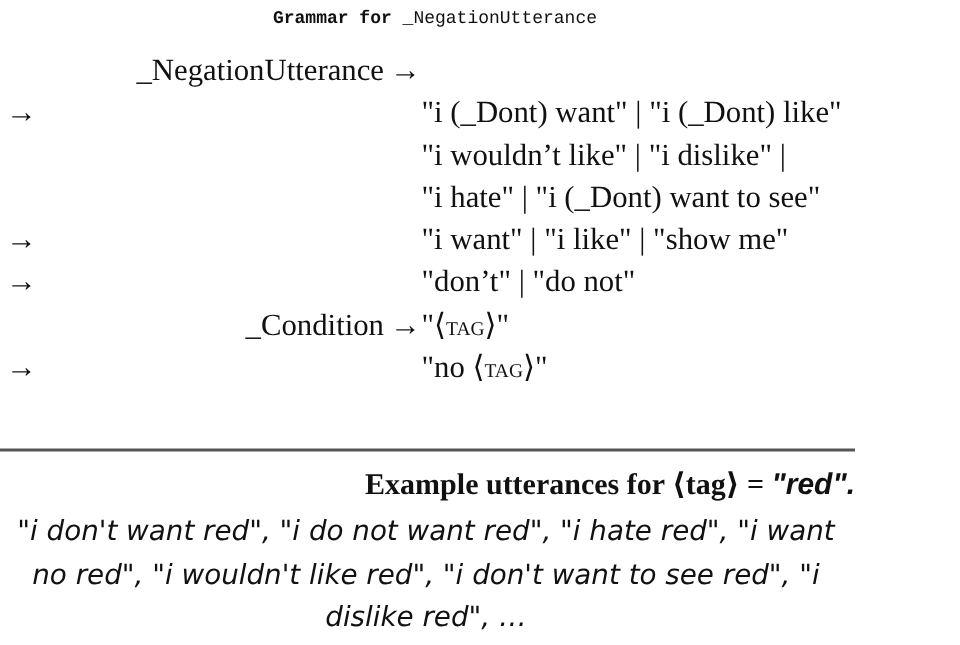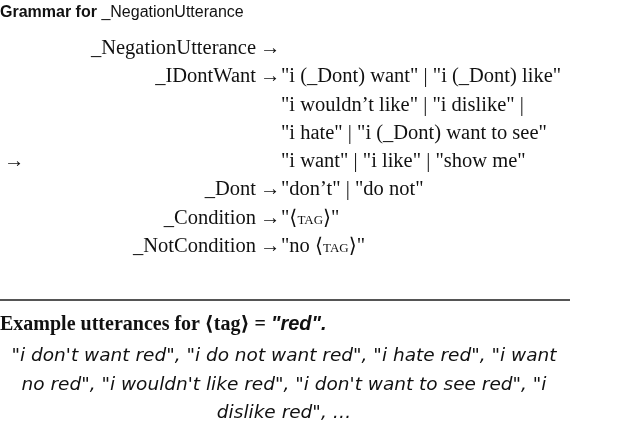--- a/index.html
+++ b/index.html
@@ -13,23 +13,24 @@
     position: relative;
     overflow: hidden;
     color: #111111;
     font-family: "DejaVu Serif", "Liberation Serif", serif;
   }
   .title {
     position: absolute;
     top: 0px;
     left: 0;
     width: 580px;
-    font-size: 16px;
+    text-align: center;
+    font-size: 12px;
     line-height: 24px;
-    font-family: Liberation Sans, sans-serif;
+    font-family: Liberation Mono, monospace;
   }
   .title b { font-weight: bold; }
   .grammar {
     position: absolute;
     top: 33px;
     left: 0;
     width: 640px;
   }
   .rule {
     display: flex;
@@ -61,21 +62,21 @@
     left: 0;
     width: 570px;
     height: 2px;
     background: #555555;
   }
   .examples-title {
     position: absolute;
     top: 309px;
     left: 0;
     width: 570px;
-    text-align: left;
+    text-align: right;
     font-family: "Liberation Serif", "DejaVu Serif", serif;
     font-size: 20px;
     line-height: 28px;
     font-weight: bold;
   }
   .examples-title .sans-it {
     font-family: "Liberation Sans", "DejaVu Sans", sans-serif;
     font-style: italic;
     font-weight: bold;
   }
@@ -103,21 +104,20 @@
 
   <div class="rule-row">
     <div class="rule">
       <span class="lhs">_NegationUtterance</span>
       <span class="arrow">→</span>
     </div>
   </div>
 
   <div class="rule-row">
     <div class="rule">
-      <span class="lhs">_IDontWant</span>
       <span class="arrow">→</span>
       <span class="rhs">"i (_Dont) want" | "i (_Dont) like"</span>
     </div>
   </div>
   <div class="rule-row">
     <div class="rule">
       <span class="lhs"></span>
       <span class="rhs">"i wouldn’t like" | "i dislike" |</span>
     </div>
   </div>
@@ -130,37 +130,35 @@
 
   <div class="rule-row">
     <div class="rule">
       <span class="arrow">→</span>
       <span class="rhs">"i want" | "i like" | "show me"</span>
     </div>
   </div>
 
   <div class="rule-row">
     <div class="rule">
-      <span class="lhs">_Dont</span>
       <span class="arrow">→</span>
       <span class="rhs">"don’t" | "do not"</span>
     </div>
   </div>
 
   <div class="rule-row">
     <div class="rule">
       <span class="lhs">_Condition</span>
       <span class="arrow">→</span>
       <span class="rhs"><span>"⟨</span><span class="sc">tag</span><span>⟩"</span></span>
     </div>
   </div>
 
   <div class="rule-row">
     <div class="rule">
-      <span class="lhs">_NotCondition</span>
       <span class="arrow">→</span>
       <span class="rhs"><span>"no ⟨</span><span class="sc">tag</span><span>⟩"</span></span>
     </div>
   </div>
 </div>
 
 <div class="divider"></div>
 
 <div class="examples-title">
   <span>Example utterances for ⟨tag⟩ = </span><span class="sans-it">"red".</span>

